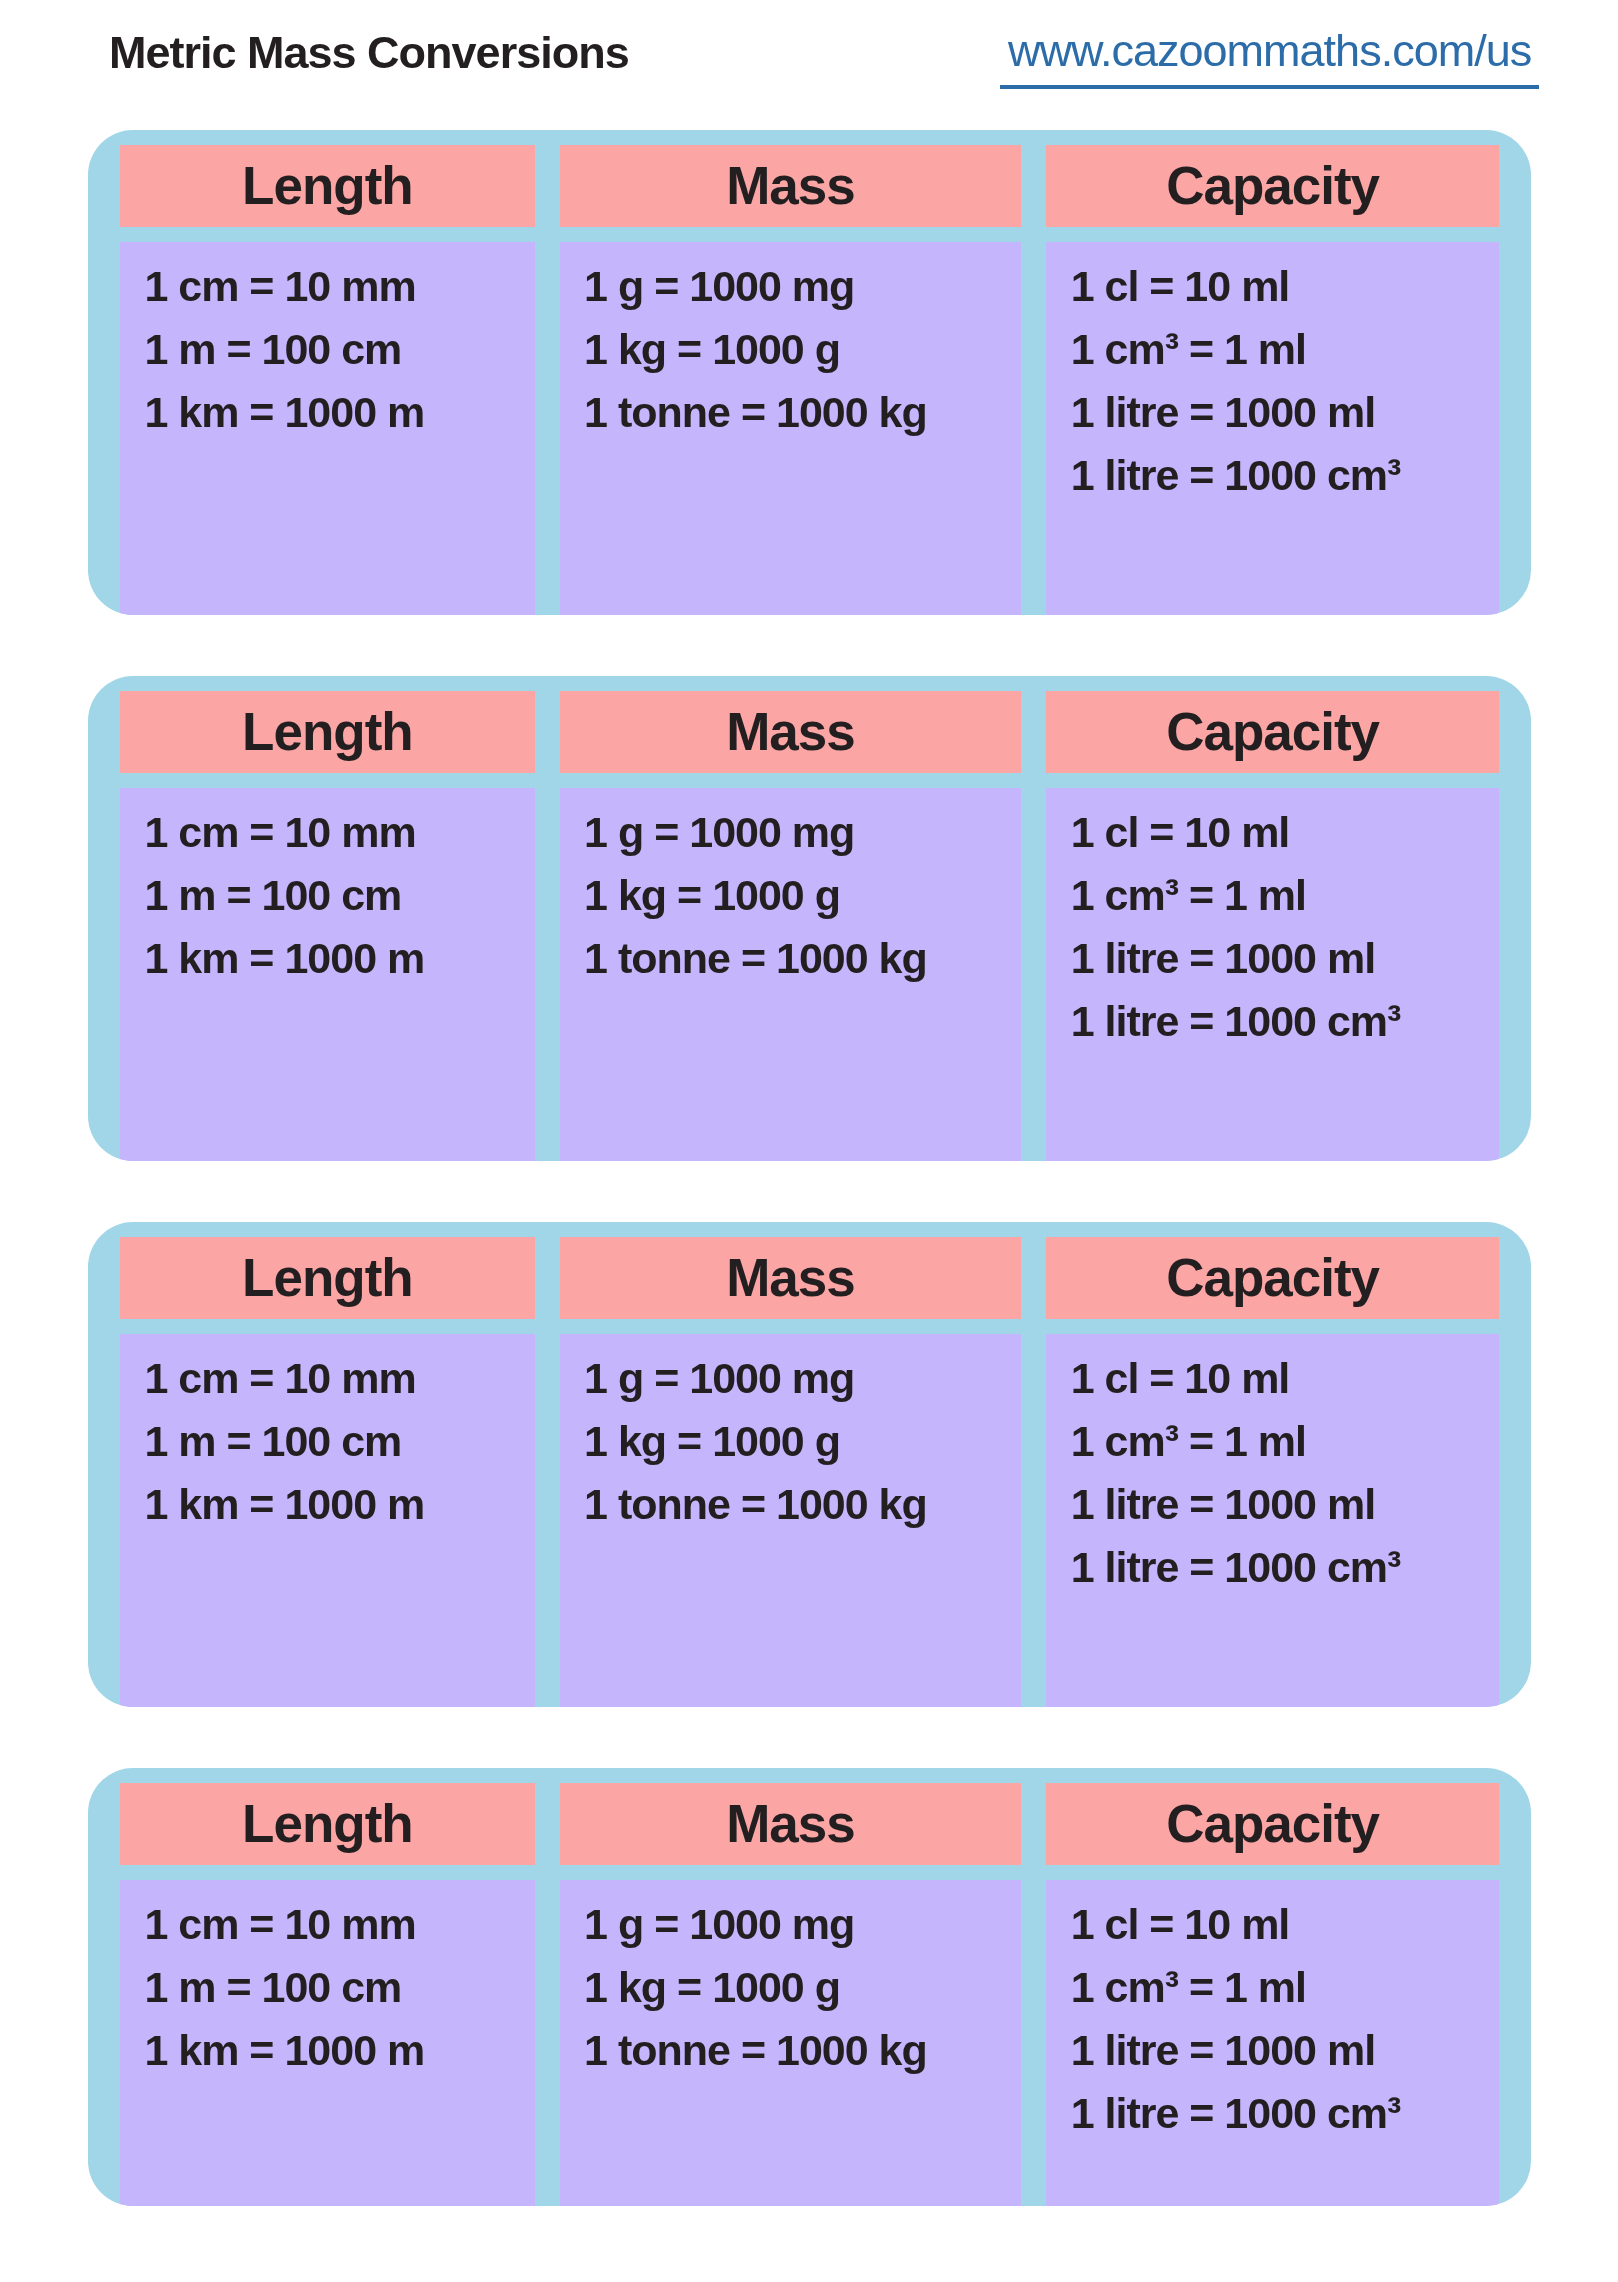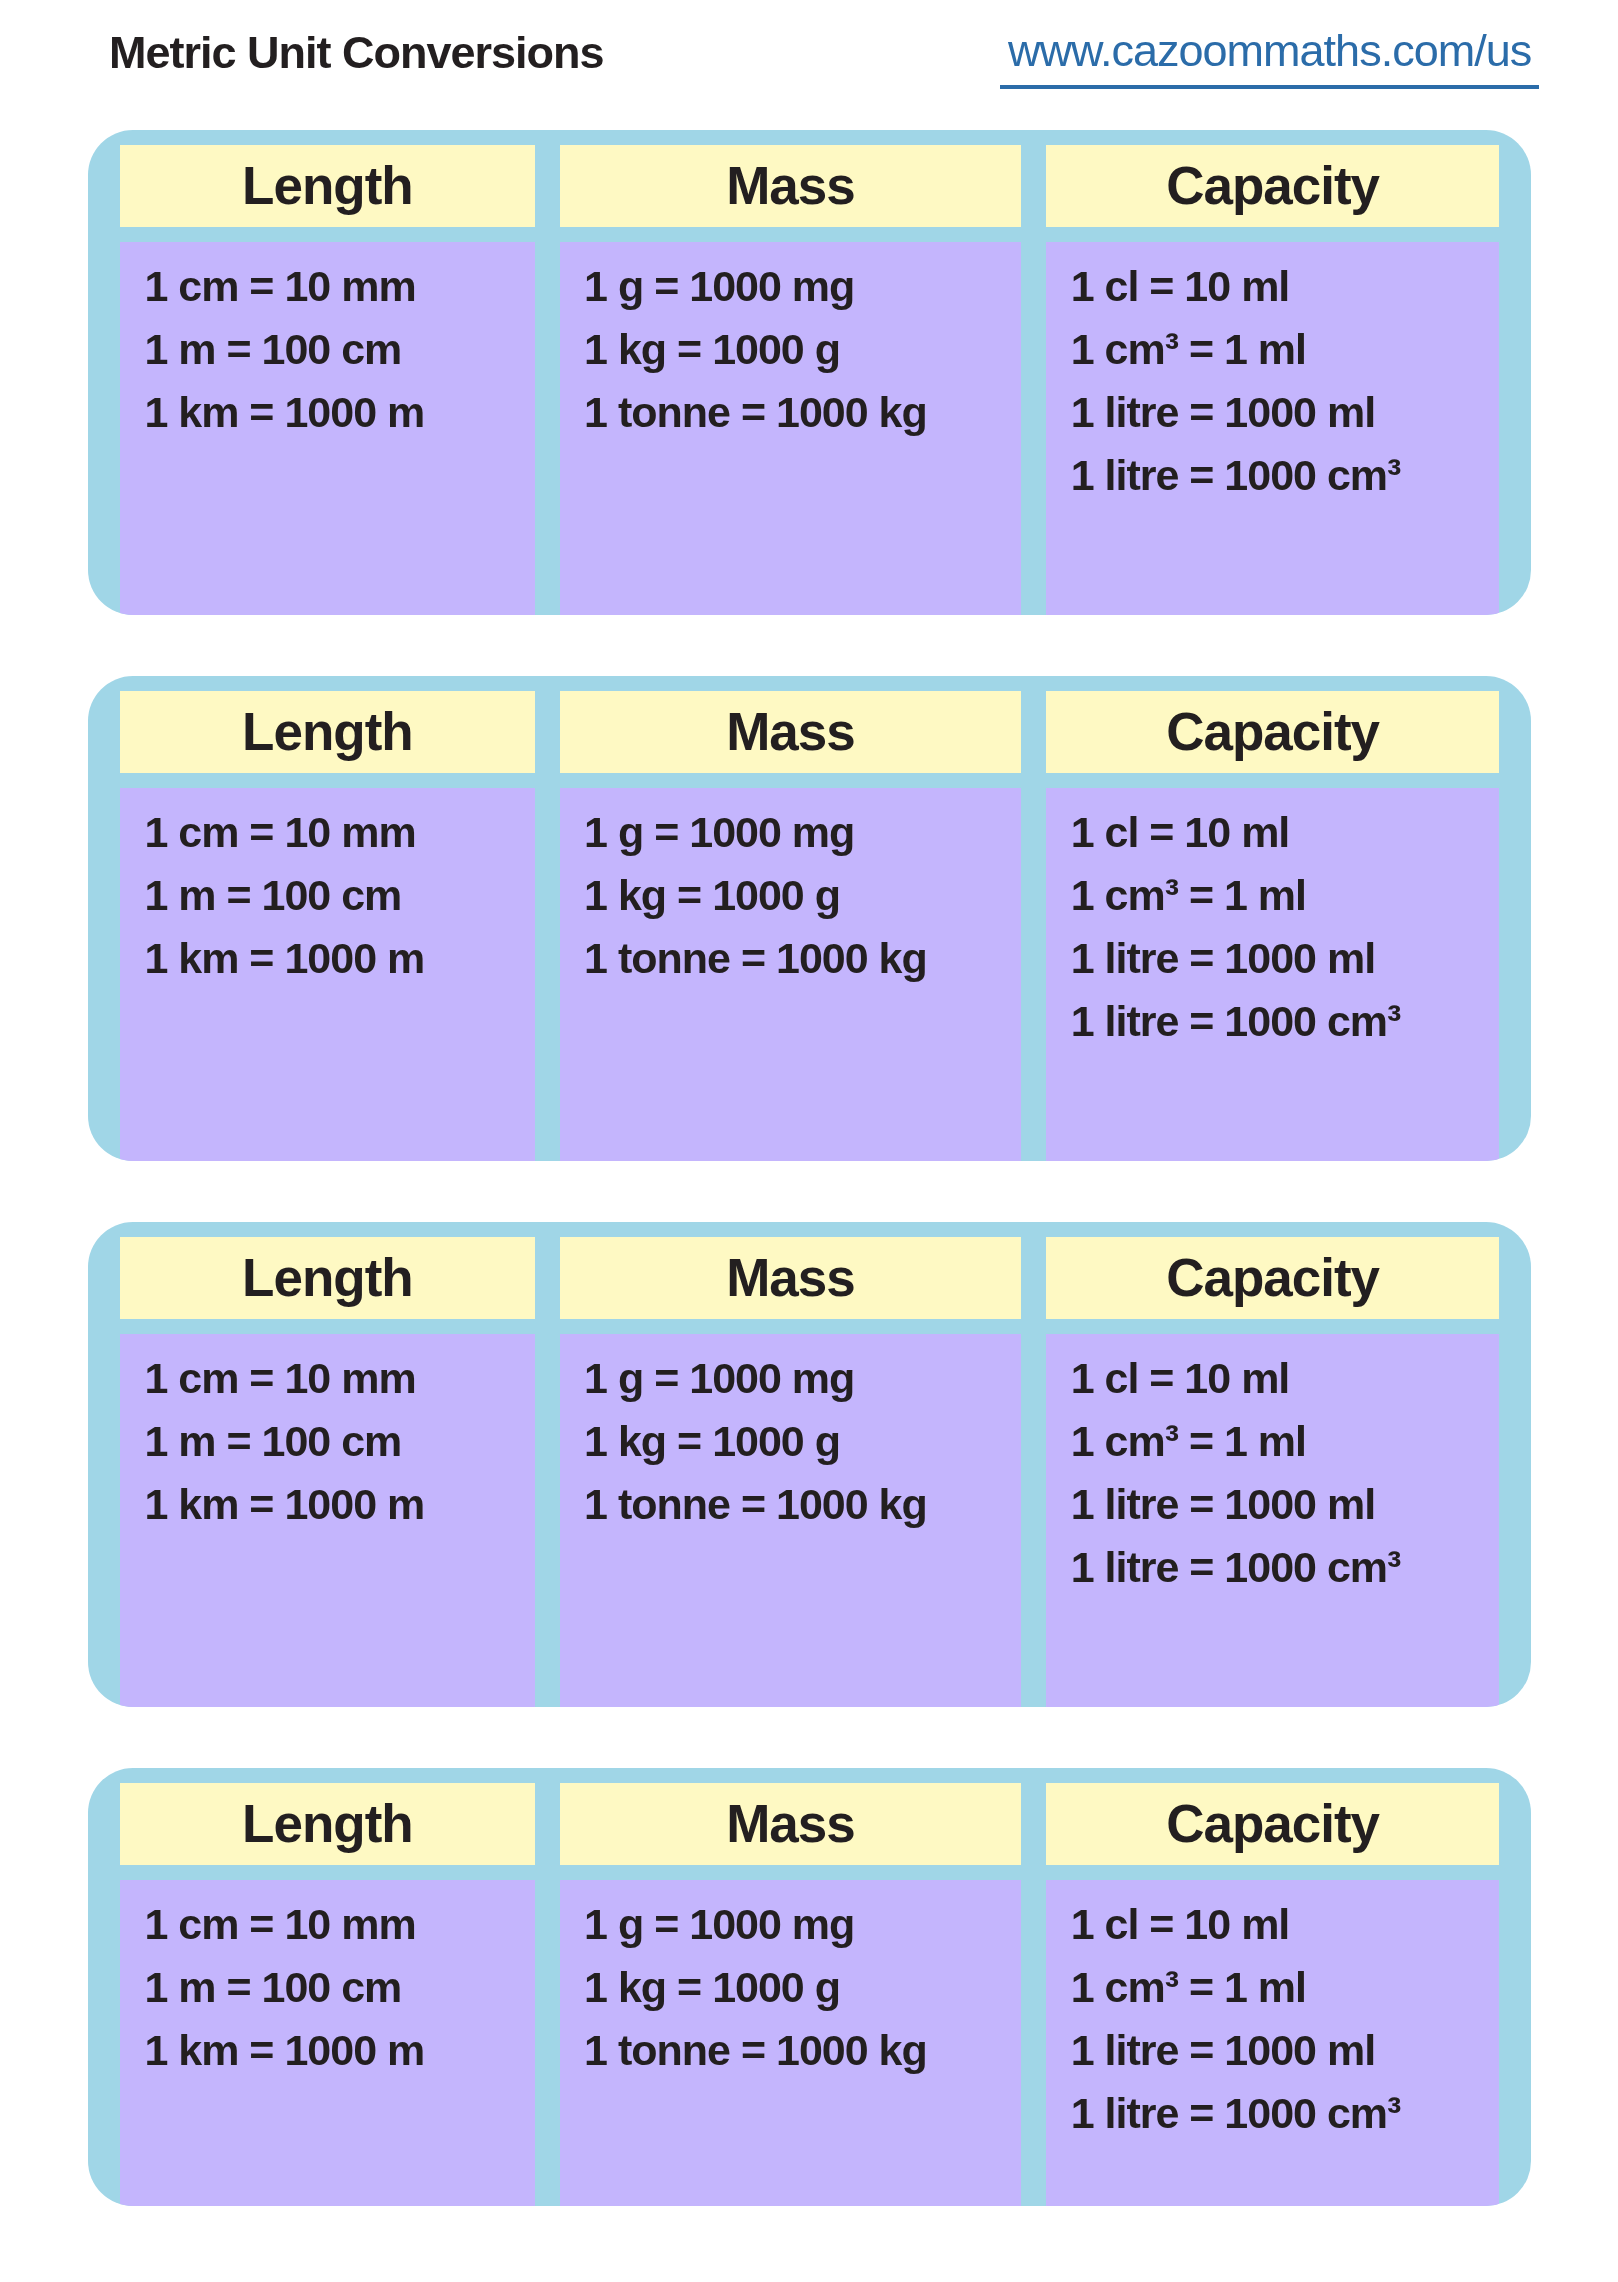--- a/index.html
+++ b/index.html
@@ -64,21 +64,21 @@
   .card.short{
     height:438px;
   }
   .col{
     display:flex;
     flex-direction:column;
     row-gap:15.6px;
     height:100%;
   }
   .col-header{
-    background:#fef9c3;
+    background:#fca5a5;
     height:82px;
     flex:0 0 82px;
     display:flex;
     align-items:center;
     justify-content:center;
     font-size:53px;
     font-weight:bold;
     color:var(--ink);
     letter-spacing:-1px;
   }
@@ -94,21 +94,21 @@
     line-height:63px;
     letter-spacing:-1px;
     white-space:nowrap;
   }
 </style>
 </head>
 <body>
 
 <div class="page">
   <header class="page-header">
-    <h1 class="page-title">Metric Unit Conversions</h1>
+    <h1 class="page-title">Metric Mass Conversions</h1>
     <a class="site-link">www.cazoommaths.com/us</a>
   </header>
   <main class="cards">
       <section class="card">
         <div class="col">
     <div class="col-header">Length</div>
     <div class="col-body">
             <div class="conversion-row">1 cm = 10 mm</div>
             <div class="conversion-row">1 m = 100 cm</div>
             <div class="conversion-row">1 km = 1000 m</div>

